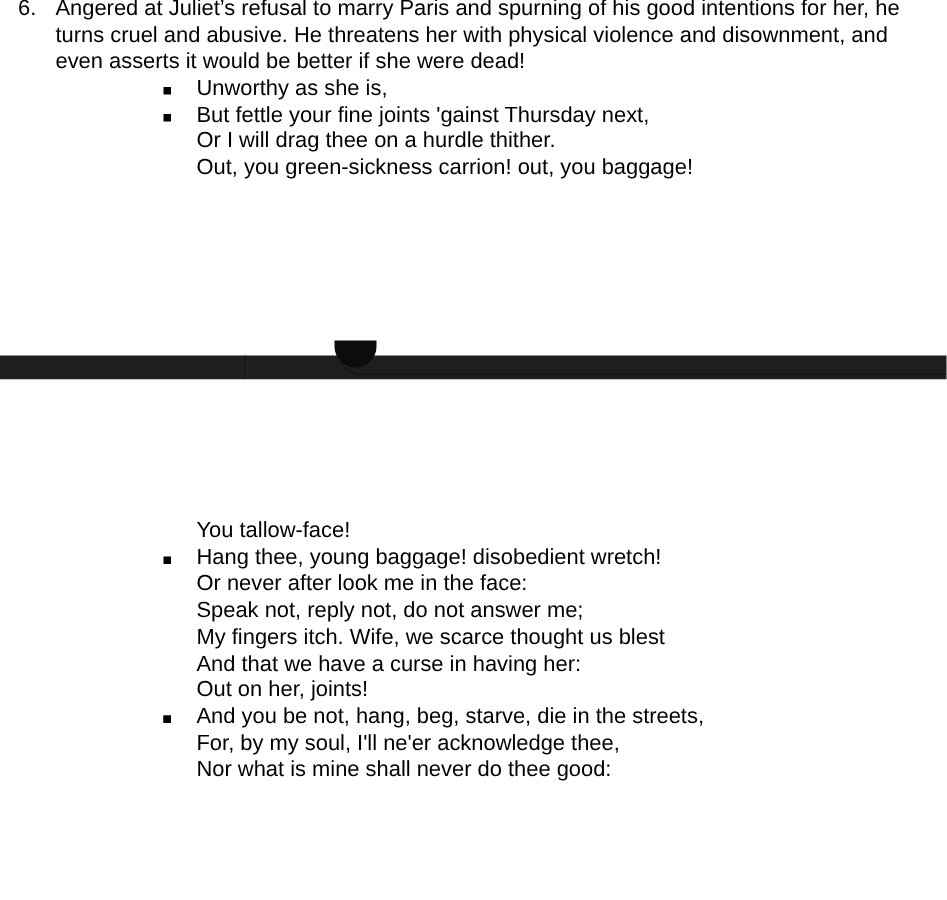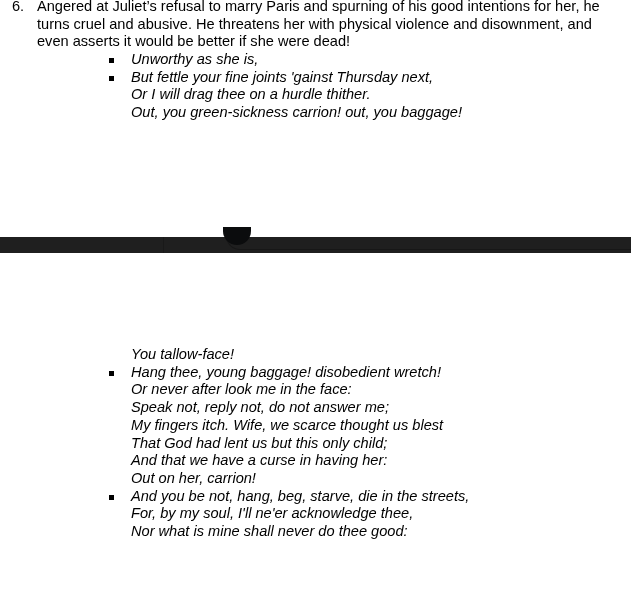--- a/index.html
+++ b/index.html
@@ -10,21 +10,21 @@
   .page { position: absolute; left: 0; width: 631px; background: #fff; }
   .page-top { top: 0; height: 237px; }
   .page-bottom { top: 253px; height: 347px; }
   .numbered {
     position: absolute; left: 12px; top: -2px; width: 615px;
     line-height: 17.6px;
   }
   .num { position: absolute; left: 0; top: 0; }
   .num-text { margin-left: 25px; display: block; }
   .verse { position: absolute; left: 108px; line-height: 17.7px; }
-  .verse .line { display: block; position: relative; padding-left: 23px; white-space: nowrap; font-style: italic; }
+  .verse .line { display: block; position: relative; padding-left: 23px; white-space: nowrap; }
   .bullet {
     position: absolute; left: 1px; top: 7px; width: 5px; height: 5px; background: #000;
   }
   .verse-top { top: 51px; }
   .verse-bottom { top: 346px; }
   .divider {
     position: absolute; left: 0; top: 237px; width: 631px; height: 16px;
     background: #1f1f1f;
   }
   .divider .seam {
@@ -62,20 +62,19 @@
   <div class="knob"></div>
 </div>
 
 <div class="page page-bottom"></div>
 <div class="verse verse-bottom" id="verse-bottom">
     <span class="line"><span>You tallow-face!</span></span>
     <span class="line"><span class="bullet"></span><span>Hang thee, young baggage! disobedient wretch!</span></span>
     <span class="line"><span>Or never after look me in the face:</span></span>
     <span class="line"><span>Speak not, reply not, do not answer me;</span></span>
     <span class="line"><span>My fingers itch. Wife, we scarce thought us blest</span></span>
-    <span class="line"><span>That God had lent us but this only child;</span></span>
     <span class="line"><span>And that we have a curse in having her:</span></span>
-    <span class="line"><span>Out on her, carrion!</span></span>
+    <span class="line"><span>Out on her, joints!</span></span>
     <span class="line"><span class="bullet"></span></span>
     <span class="line"><span class="bullet"></span><span>And you be not, hang, beg, starve, die in the streets,</span></span>
     <span class="line"><span>For, by my soul, I'll ne'er acknowledge thee,</span></span>
     <span class="line"><span>Nor what is mine shall never do thee good:</span></span>
   </div>
 
 </body></html>

